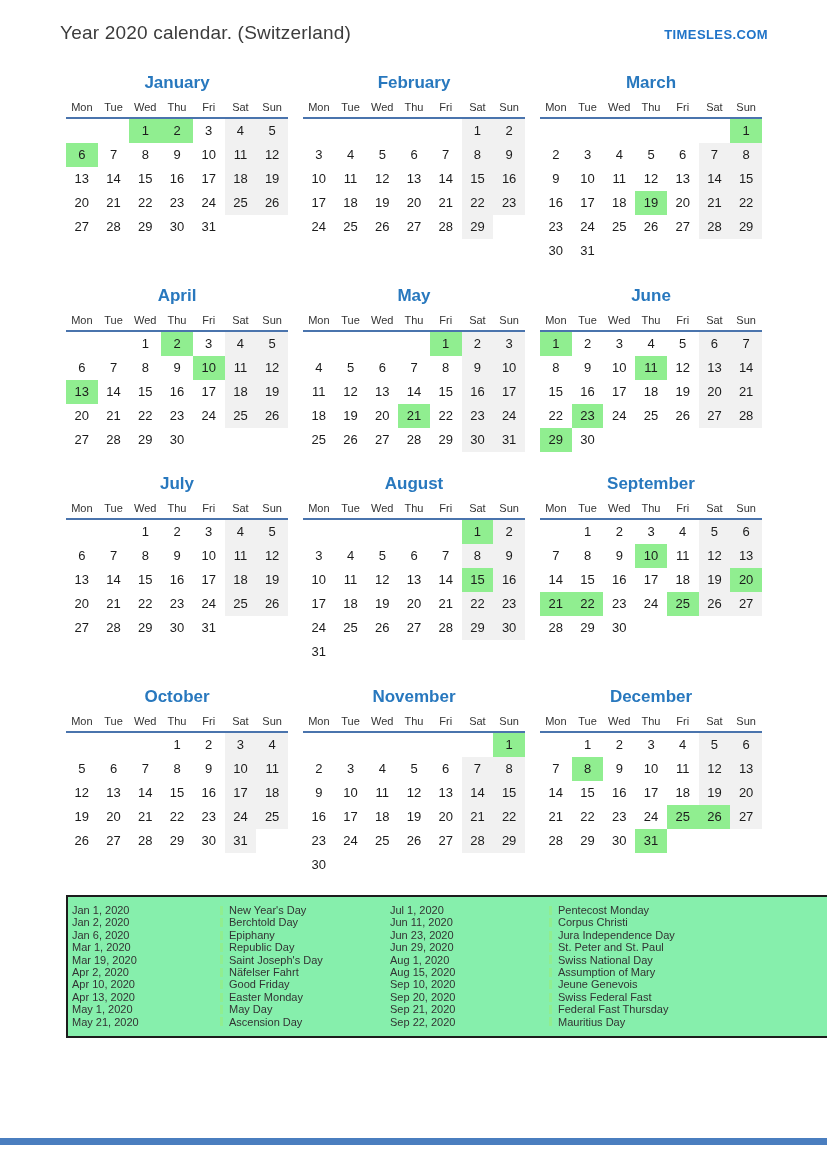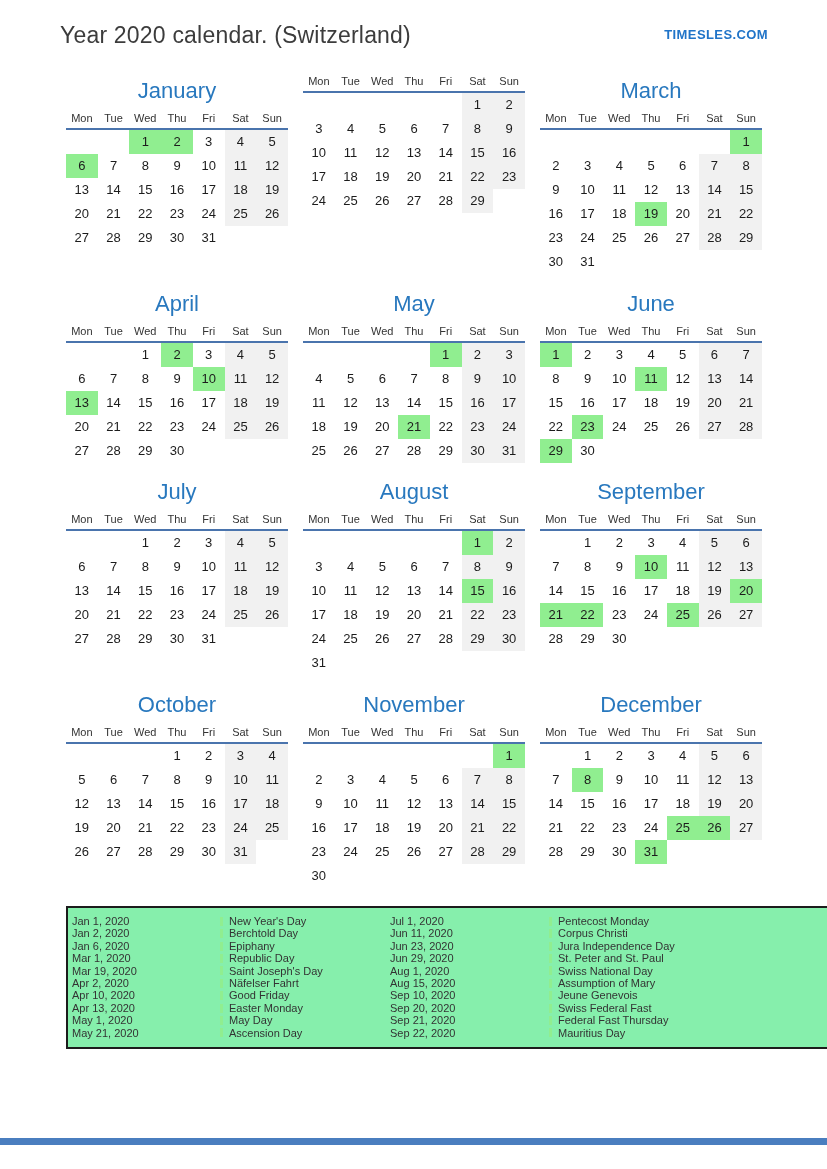--- a/index.html
+++ b/index.html
@@ -1,29 +1,29 @@
 <!DOCTYPE html>
 <html><head>
 <meta charset="utf-8">
 <style>
   html,body{margin:0;padding:0;}
   body{
     width:827px;height:1169px;position:relative;background:#ffffff;overflow:hidden;
     font-family:"Liberation Sans","DejaVu Sans",sans-serif;
   }
   .header{display:flex;justify-content:space-between;align-items:flex-start;padding:22px 59px 0 60px;}
-  .page-title{font-size:23px;color:#3c3c3c;font-weight:400;letter-spacing:.2px;}
+  .page-title{font-size:19px;color:#3c3c3c;font-weight:400;letter-spacing:.2px;}
   .site-link{font-size:13px;color:var(--link-blue);text-decoration:none;letter-spacing:.4px;margin-top:5px;font-weight:700;}
   .cal-grid{
     display:grid;grid-template-columns:repeat(3,222px);column-gap:15px;
     grid-template-rows:213px 188px 213px auto;align-items:start;
     margin:26px 0 0 66px;width:696px;
   }
   .month{width:222px;}
-  .month-title{text-align:center;font-size:22px;color:var(--accent-blue);margin:3px 0 8px;font-weight:400;}
+  .month-title{text-align:center;font-size:17px;color:var(--accent-blue);margin:3px 0 8px;font-weight:700;}
   .dow-row{display:grid;grid-template-columns:repeat(7,1fr);border-bottom:2px solid var(--line-blue);padding-bottom:4px;}
   .dow{text-align:center;font-size:11px;color:#333;}
   .week{display:grid;grid-template-columns:repeat(7,1fr);}
   .cell{height:24px;line-height:24px;text-align:center;font-size:13px;color:#1c1c1c;}
   .cell.weekend{background:var(--weekend-gray);}
   .cell.holiday{background:var(--holiday-green);}
   .legend-box{
     margin:18px 0 0 66px;width:779px;box-sizing:border-box;
     border:2px solid #1c1c1c;padding:7px 4px 8px 2px;background:#86efac;
   }
@@ -93,20 +93,21 @@
         <div class="cell">27</div>
         <div class="cell">28</div>
         <div class="cell">29</div>
         <div class="cell">30</div>
         <div class="cell">31</div>
         <div class="cell"></div>
         <div class="cell"></div>
       </div>
     </div>
     <div class="month">
+      <div class="month-title">February</div>
       <div class="dow-row">
         <div class="dow">Mon</div>
         <div class="dow">Tue</div>
         <div class="dow">Wed</div>
         <div class="dow">Thu</div>
         <div class="dow">Fri</div>
         <div class="dow">Sat</div>
         <div class="dow">Sun</div>
       </div>
       <div class="week">

